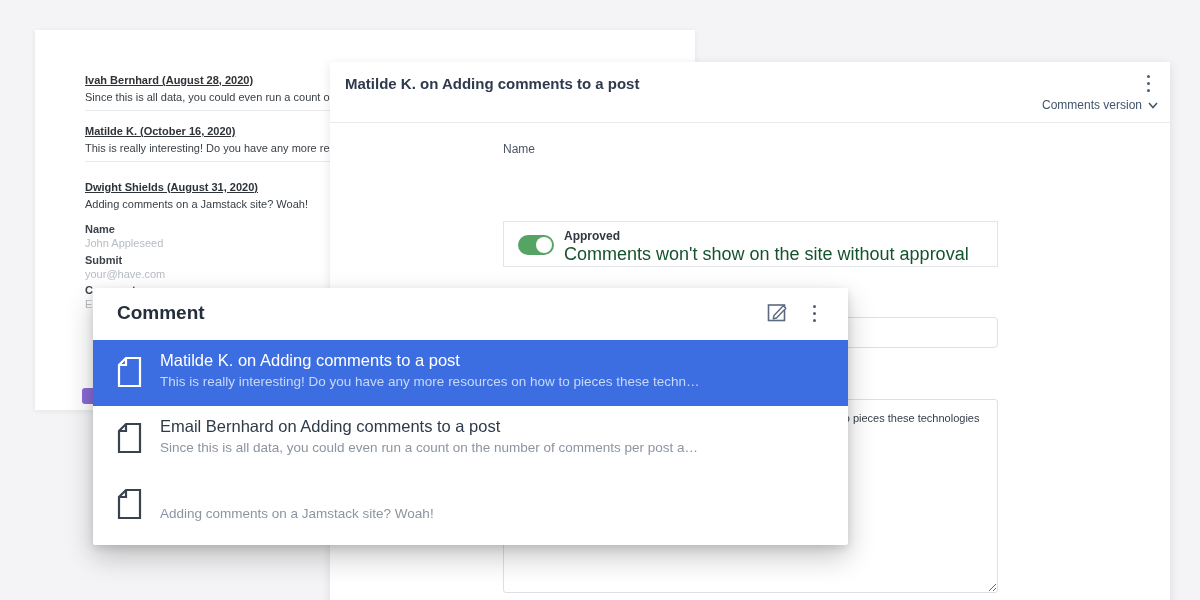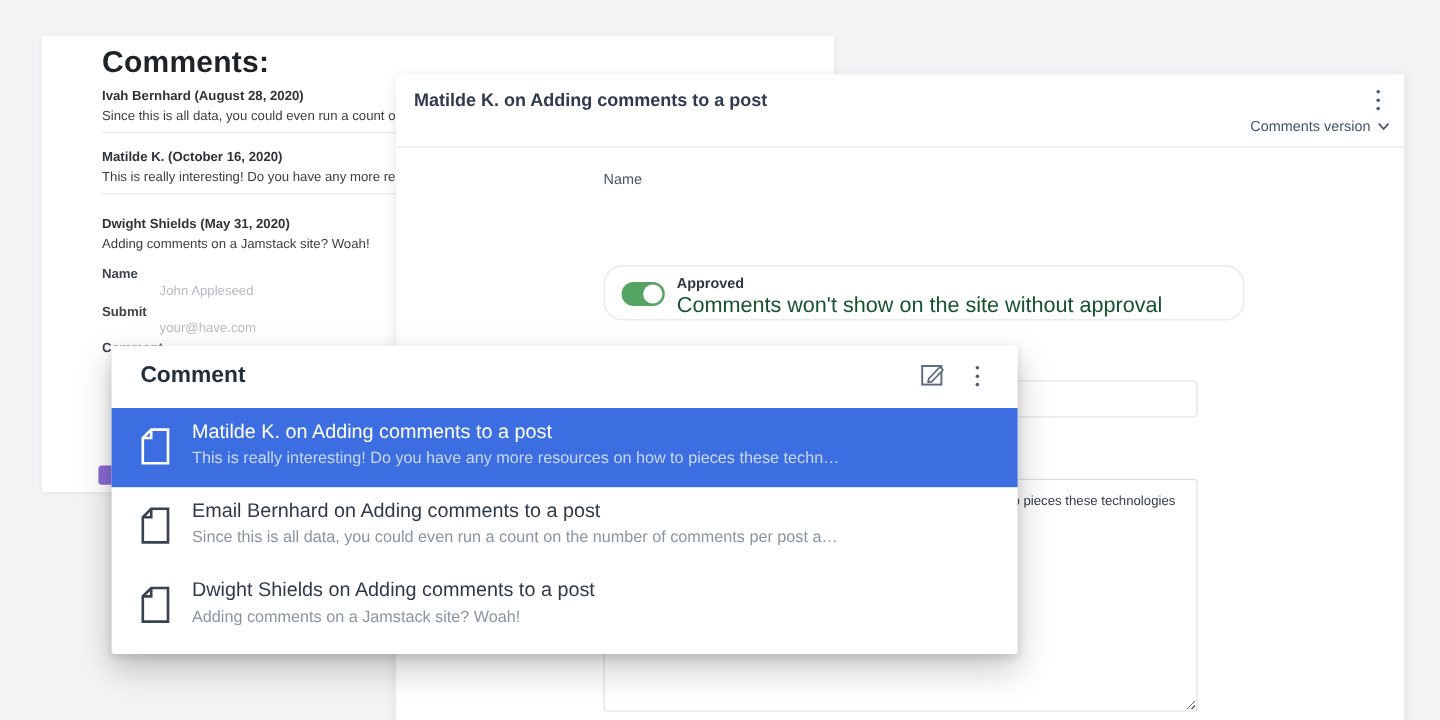--- a/index.html
+++ b/index.html
@@ -12,25 +12,25 @@
   }
   .abs { position:absolute; }
 
   
   .blog-page {
     left:35px; top:30px; width:660px; height:380px;
     background:#fff; box-shadow:0 1px 5px rgba(0,0,0,.07);
     z-index:1;
   }
   .blog-title { left:50px; top:8px; font-size:25px; font-weight:600; color:#1e2328; letter-spacing:.2px; }
-  .c-meta { left:50px; font-size:11px; font-weight:700; color:#2e3338; white-space:nowrap; }
+  .c-meta { left:50px; font-size:11px; font-weight:700; color:#2e3338; white-space:nowrap;text-decoration:underline; }
   .c-body { left:50px; font-size:11px; color:#3a4046; white-space:nowrap; }
   .divider { left:50px; width:560px; height:1px; background:#e9eaec; }
   .f-label { left:50px; font-size:11px; font-weight:600; color:#3e444b; }
-  .f-ph    { left:50px; font-size:11px; color:#b6bcc4;margin-left:48px; }
+  .f-ph    { left:50px; font-size:11px; color:#b6bcc4; }
   .submit-btn {
     left:47px; top:358px; width:60px; height:16px;
     background:#8a6bd6; border:none; border-radius:3px;
     color:#fff; font-size:9.5px; font-family:inherit; line-height:16px; text-align:center;
   }
 
   
   .editor-panel {
     left:330px; top:62px; width:840px; height:560px;
     background:#fff; box-shadow:0 2px 10px rgba(0,0,0,.10);
@@ -46,22 +46,22 @@
     display:flex; align-items:center; gap:6px;
   }
   .ed-header-line { left:0; top:60px; width:840px; height:1px; background:#e7e9ed; }
   .ed-label { left:173px; font-size:12px; font-weight:500; color:#4a5562; }
   .name-input {
     left:173px; top:100px; width:495px; height:34px;
     border:2px solid #4a84e8; border-radius:4px;
     padding:0 12px; font-family:inherit; font-size:14px; color:#333c48; outline:none;
   }
   .approved-box {
-    left:173px; top:159px; width:534px; height:46px;
-    border:1px solid #e2e5e9; border-radius:16px;
+    left:173px; top:159px; width:495px; height:46px;
+    border:1px solid #e2e5e9; border-radius:0;
   }
   .toggle {
     position:absolute; left:14px; top:13px; width:36px; height:20px;
     border-radius:10px; border:none; background:#56a463;
   }
   .toggle .knob { position:absolute; right:2px; top:2px; width:16px; height:16px; border-radius:50%; background:#fff; }
   .appr-label { position:absolute; left:60px; top:7px; font-size:12px; font-weight:700; color:#2f3740; }
   .appr-desc  { position:absolute; left:60px; top:22px; font-size:18px; color:#14532d; }
   .extra-input {
     left:173px; top:255px; width:495px; height:31px;
@@ -93,31 +93,30 @@
   .cl-row .row-title   { position:absolute; left:67px; top:11px; font-size:16.5px; font-weight:400; color:#2f3a49; white-space:nowrap; }
   .cl-row .row-preview { position:absolute; left:67px; top:34px; font-size:13.5px; color:#8b95a1; white-space:nowrap; overflow:hidden; width:670px; }
   .cl-row.selected { background:#3d6ee1; }
   .cl-row.selected .row-title { color:#ffffff; }
   .cl-row.selected .row-preview { color:#c7d9f8; }
 </style>
 </head>
 <body>
 
 <div class="abs blog-page">
-  <div class="abs blog-title">Comments:</div>
 
   <div class="abs c-meta" style="top:44px">Ivah Bernhard (August 28, 2020)</div>
   <div class="abs c-body" style="top:61px">Since this is all data, you could even run a count on the number of comments per post a</div>
   <div class="abs divider" style="top:80px"></div>
 
   <div class="abs c-meta" style="top:95px">Matilde K. (October 16, 2020)</div>
   <div class="abs c-body" style="top:112px">This is really interesting! Do you have any more resources on how to pieces these techn</div>
   <div class="abs divider" style="top:131px"></div>
 
-  <div class="abs c-meta" style="top:151px">Dwight Shields (May 31, 2020)</div>
+  <div class="abs c-meta" style="top:151px">Dwight Shields (August 31, 2020)</div>
   <div class="abs c-body" style="top:168px">Adding comments on a Jamstack site? Woah!</div>
 
   <div class="abs f-label" style="top:193px">Name</div>
   <div class="abs f-ph" style="top:207px">John Appleseed</div>
   <div class="abs f-label" style="top:224px">Submit</div>
   <div class="abs f-ph" style="top:238px">your@have.com</div>
   <div class="abs f-label" style="top:254px">Comment</div>
   <div class="abs f-ph" style="top:268px">Enter your comment</div>
   <button class="abs submit-btn">Submit</button>
 </div>
@@ -191,16 +190,15 @@
     </svg>
     <div class="row-title">Email Bernhard on Adding comments to a post</div>
     <div class="row-preview">Since this is all data, you could even run a count on the number of comments per post a…</div>
   </div>
 
   <div class="abs cl-row" style="top:184px">
     <svg class="doc-icon" width="25" height="32" viewBox="0 0 25 32">
       <path d="M9 2 H23 V30 H2 V9 Z" fill="none" stroke="#39434f" stroke-width="2.2"></path>
       <path d="M9 2 V9 H2" fill="none" stroke="#39434f" stroke-width="2.2"></path>
     </svg>
-    <div class="row-title">Dwight Shields on Adding comments to a post</div>
     <div class="row-preview">Adding comments on a Jamstack site? Woah!</div>
   </div>
 </div>
 
 </body></html>

